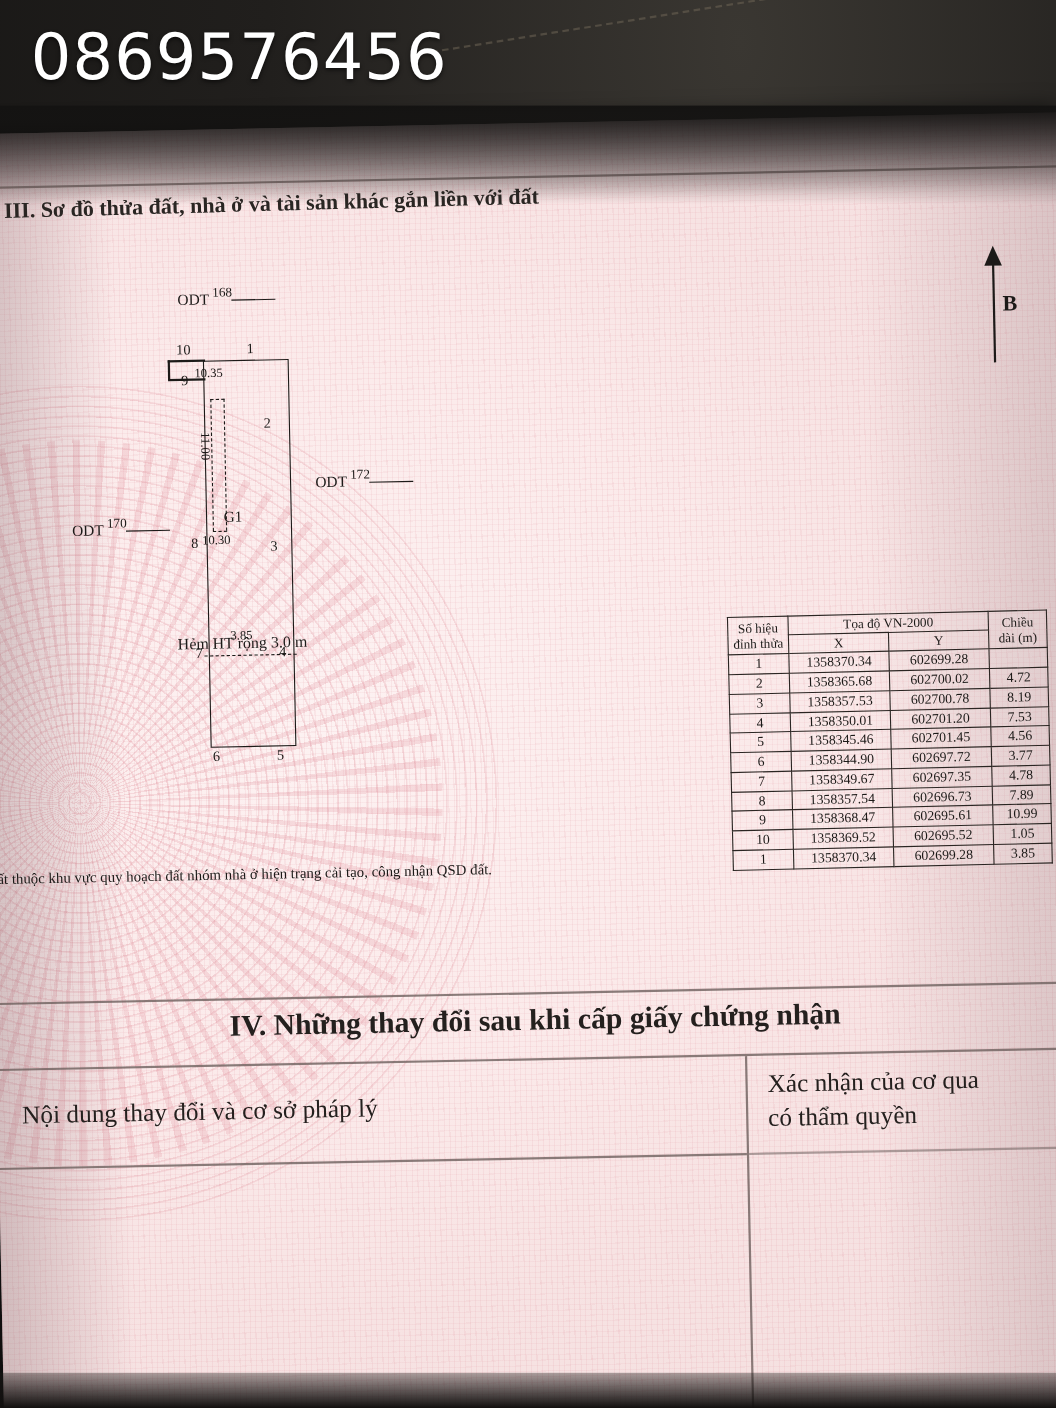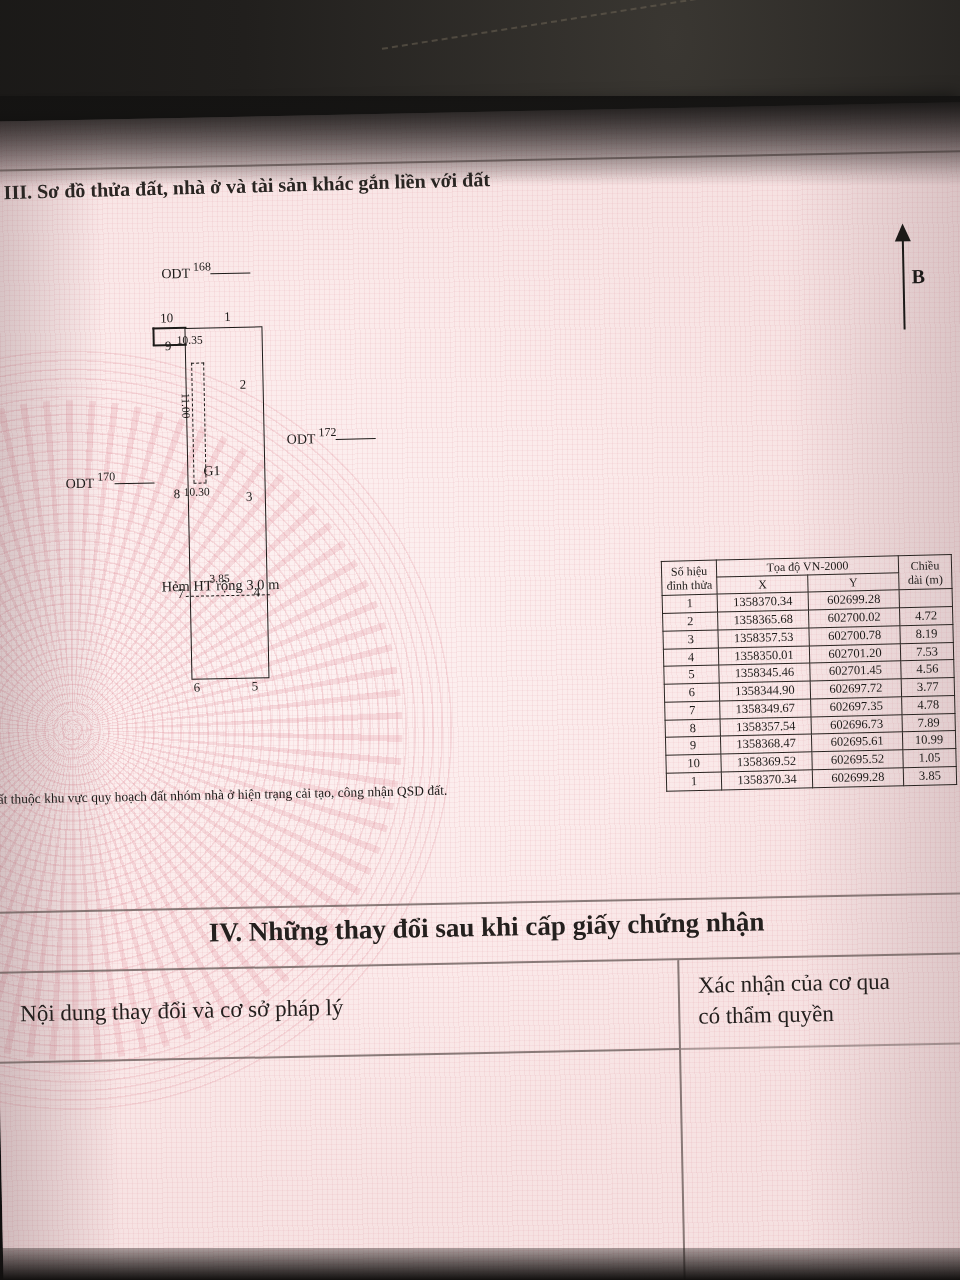--- a/index.html
+++ b/index.html
@@ -411,14 +411,15 @@
     <div class="rule-iv-bot"></div>
     <div class="rule-iv-bot2"></div>
     <div class="hdr-left">Nội dung thay đổi và cơ sở pháp lý</div>
     <div class="hdr-right">
       <div>Xác nhận của cơ qua</div>
       <div>có thẩm quyền</div>
     </div>
   </div>
 
   <div class="leather-edge"></div>
+  <div class="phone-number">0869576456</div>
   <div class="bottom-dark"></div>
 </div>
 
 </body></html>

